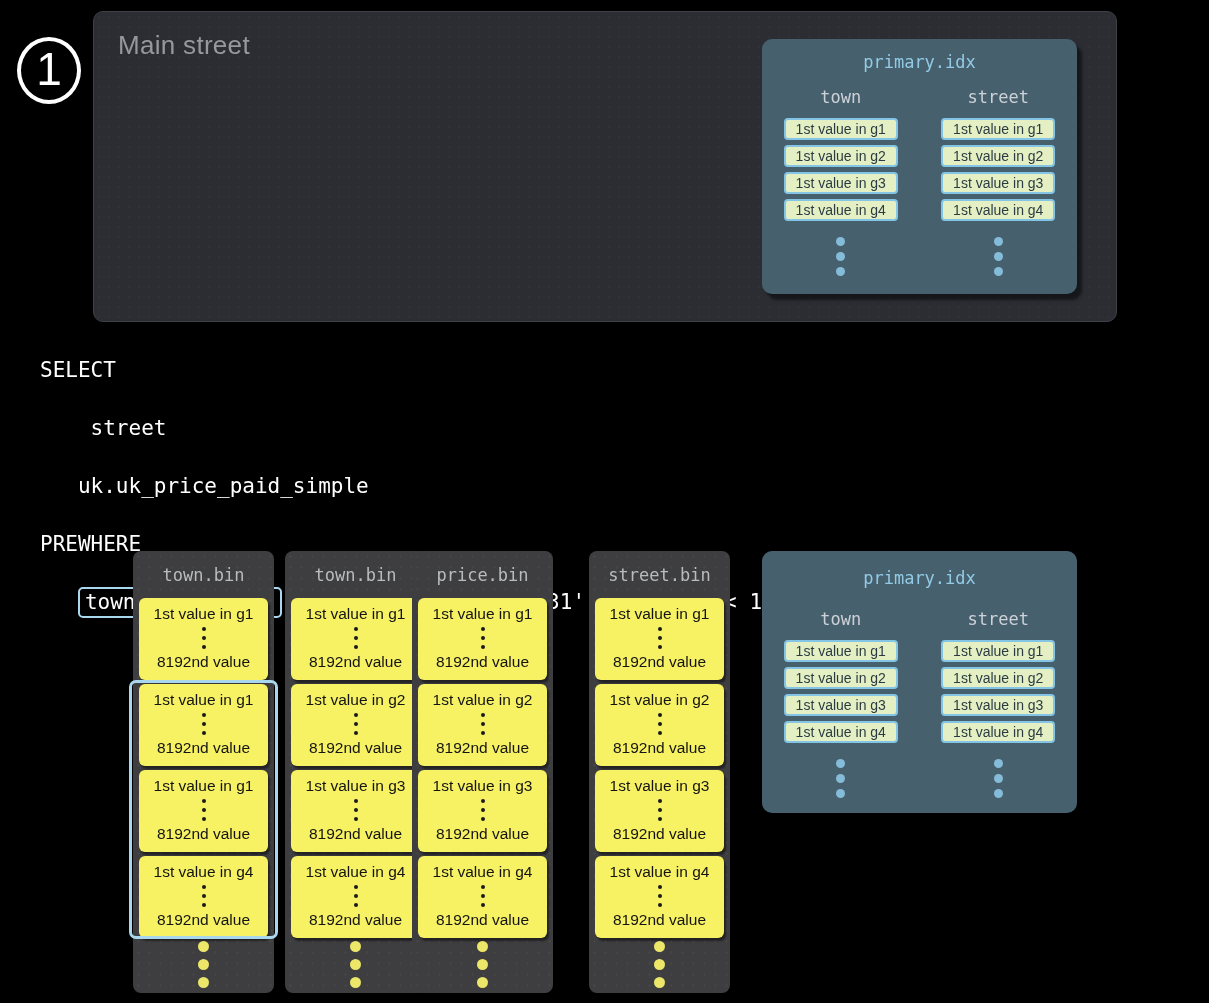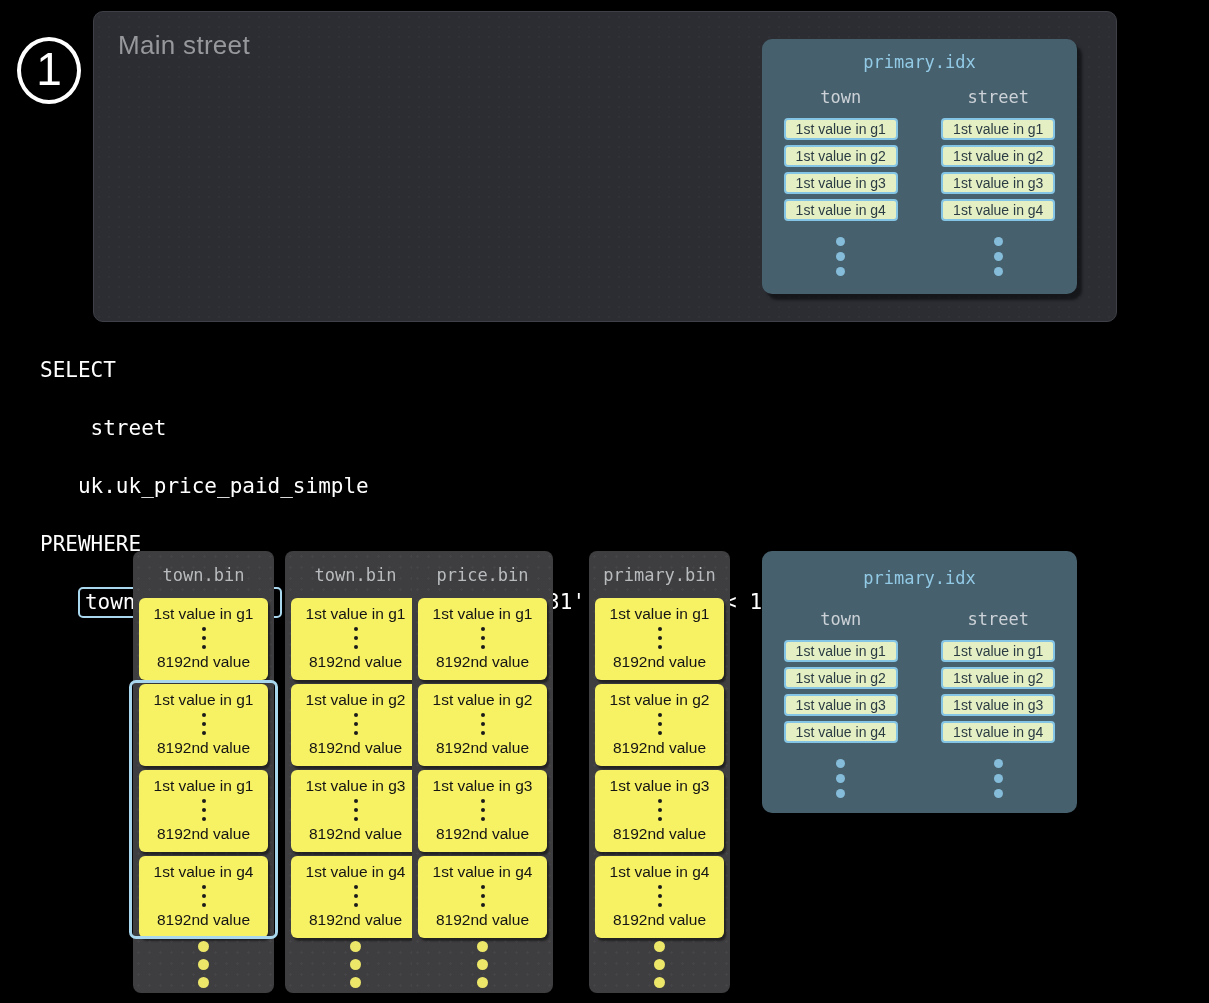--- a/index.html
+++ b/index.html
@@ -268,21 +268,21 @@
     </div>
   </div>
   <div class="bin-dots">
       <i></i>
       <i></i>
       <i></i>
     </div>
 </div>
 
 <div class="bin" style="left:589px">
-  <div class="bin-title mono">primary.bin</div>
+  <div class="bin-title mono">street.bin</div>
   <div class="blocks">
     <div class="gblock">
       <span>1st value in g1</span>
       <span class="gdots">
           <i></i>
           <i></i>
           <i></i>
         </span>
       <span>8192nd value</span>
     </div>

